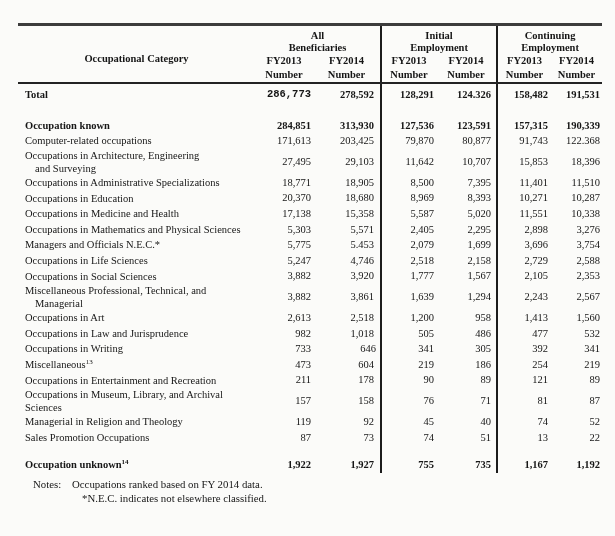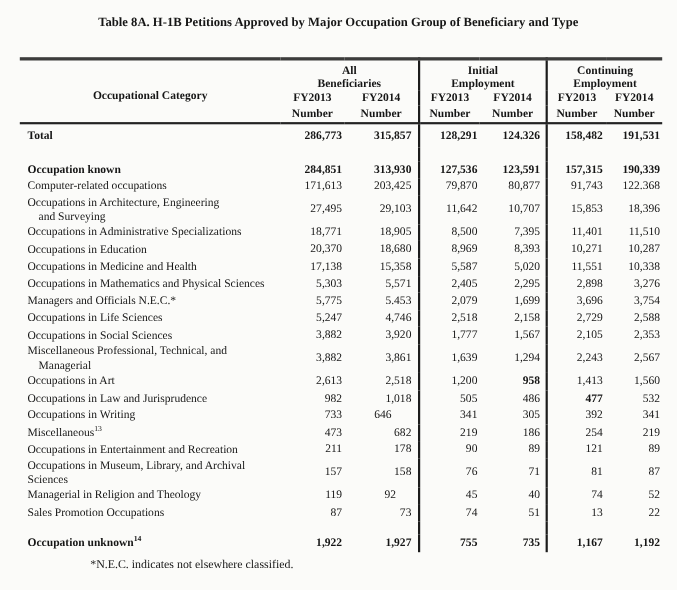--- a/index.html
+++ b/index.html
@@ -29,21 +29,20 @@
   .notes{margin:4px 0 0 33px;font-size:10.8px;line-height:14.5px;}
   .nlabel{display:inline-block;width:39px;}
   .n2{margin-left:49px;}
 </style>
 </head>
 <body>
 
 <div class="page">
 
   <div class="title">
-    <div>Table 8A.  H-1B Petitions Approved by Major Occupation Group of Beneficiary and Type</div>
   </div>
 
   <table class="t">
     <colgroup>
       <col style="width:237px">
         <col style="width:58px">
         <col style="width:68px">
       <col style="width:55px">
         <col style="width:61px">
         <col style="width:54px">
@@ -79,22 +78,22 @@
         <th class="vr">Number</th>
         <th>Number</th>
         <th class="vr">Number</th>
         <th>Number</th>
         <th>Number</th>
       </tr>
     </thead>
     <tbody>
         <tr class="b first">
           <td class="cat"><span>Total</span></td>
-          <td class="num" style="padding-right: 2px;">286,773</td>
-          <td class="vr num" style="padding-right: 6px;">315,857</td>
+          <td class="num" style="padding-right: 2px; font-family: Liberation Mono, monospace;">286,773</td>
+          <td class="vr num" style="padding-right: 6px;">278,592</td>
           <td class="num" style="padding-right: 2px;">128,291</td>
           <td class="vr num" style="padding-right: 5px;">124.326</td>
           <td class="num" style="padding-right: 3px;">158,482</td>
           <td class="num" style="padding-right: 2px;">191,531</td>
         </tr>
         <tr style="height: 13px;">
           <td class="cat"></td>
           <td class="num" style="padding-right: 2px;"></td>
           <td class="vr num" style="padding-right: 6px;"></td>
           <td class="num" style="padding-right: 2px;"></td>
@@ -199,46 +198,46 @@
           <td class="num" style="padding-right: 2px;">1,639</td>
           <td class="vr num" style="padding-right: 5px;">1,294</td>
           <td class="num" style="padding-right: 3px;">2,243</td>
           <td class="num" style="padding-right: 2px;">2,567</td>
         </tr>
         <tr>
           <td class="cat"><span>Occupations in Art</span></td>
           <td class="num" style="padding-right: 2px;">2,613</td>
           <td class="vr num" style="padding-right: 6px;">2,518</td>
           <td class="num" style="padding-right: 2px;">1,200</td>
-          <td class="vr num" style="padding-right: 5px; font-weight: bold;">958</td>
+          <td class="vr num" style="padding-right: 5px;">958</td>
           <td class="num" style="padding-right: 3px;">1,413</td>
           <td class="num" style="padding-right: 2px;">1,560</td>
         </tr>
         <tr>
           <td class="cat"><span>Occupations in Law and Jurisprudence</span></td>
           <td class="num" style="padding-right: 2px;">982</td>
           <td class="vr num" style="padding-right: 6px;">1,018</td>
           <td class="num" style="padding-right: 2px;">505</td>
           <td class="vr num" style="padding-right: 5px;">486</td>
-          <td class="num" style="padding-right: 3px; font-weight: bold;">477</td>
+          <td class="num" style="padding-right: 3px;">477</td>
           <td class="num" style="padding-right: 2px;">532</td>
         </tr>
         <tr>
           <td class="cat"><span>Occupations in Writing</span></td>
           <td class="num" style="padding-right: 2px;">733</td>
-          <td class="vr num" style="padding-right: 24px; text-align: right;">646</td>
+          <td class="vr num" style="padding-right: 4px; text-align: right;">646</td>
           <td class="num" style="padding-right: 2px;">341</td>
           <td class="vr num" style="padding-right: 5px;">305</td>
           <td class="num" style="padding-right: 3px;">392</td>
           <td class="num" style="padding-right: 2px;">341</td>
         </tr>
         <tr>
           <td class="cat"><span>Miscellaneous</span><sup>13</sup></td>
           <td class="num" style="padding-right: 2px;">473</td>
-          <td class="vr num" style="padding-right: 6px;">682</td>
+          <td class="vr num" style="padding-right: 6px;">604</td>
           <td class="num" style="padding-right: 2px;">219</td>
           <td class="vr num" style="padding-right: 5px;">186</td>
           <td class="num" style="padding-right: 3px;">254</td>
           <td class="num" style="padding-right: 2px;">219</td>
         </tr>
         <tr>
           <td class="cat"><span>Occupations in Entertainment and Recreation</span></td>
           <td class="num" style="padding-right: 2px;">211</td>
           <td class="vr num" style="padding-right: 6px;">178</td>
           <td class="num" style="padding-right: 2px;">90</td>
@@ -251,21 +250,21 @@
           <td class="num" style="padding-right: 2px;">157</td>
           <td class="vr num" style="padding-right: 6px;">158</td>
           <td class="num" style="padding-right: 2px;">76</td>
           <td class="vr num" style="padding-right: 5px;">71</td>
           <td class="num" style="padding-right: 3px;">81</td>
           <td class="num" style="padding-right: 2px;">87</td>
         </tr>
         <tr>
           <td class="cat"><span>Managerial in Religion and Theology</span></td>
           <td class="num" style="padding-right: 2px;">119</td>
-          <td class="vr num" style="padding-right: 20px;">92</td>
+          <td class="vr num" style="padding-right: 6px;">92</td>
           <td class="num" style="padding-right: 2px;">45</td>
           <td class="vr num" style="padding-right: 5px;">40</td>
           <td class="num" style="padding-right: 3px;">74</td>
           <td class="num" style="padding-right: 2px;">52</td>
         </tr>
         <tr>
           <td class="cat"><span>Sales Promotion Occupations</span></td>
           <td class="num" style="padding-right: 2px;">87</td>
           <td class="vr num" style="padding-right: 6px;">73</td>
           <td class="num" style="padding-right: 2px;">74</td>
@@ -288,16 +287,19 @@
           <td class="vr num" style="padding-right: 6px;">1,927</td>
           <td class="num" style="padding-right: 2px;">755</td>
           <td class="vr num" style="padding-right: 5px;">735</td>
           <td class="num" style="padding-right: 3px;">1,167</td>
           <td class="num" style="padding-right: 2px;">1,192</td>
         </tr>
       </tbody>
   </table>
 
   <div class="notes">
+    <div>
+      <span class="nlabel">Notes:</span><span>Occupations ranked based on FY 2014 data.</span>
+    </div>
     <div class="n2">*N.E.C. indicates not elsewhere classified.</div>
   </div>
 
 </div>
 
 </body></html>

